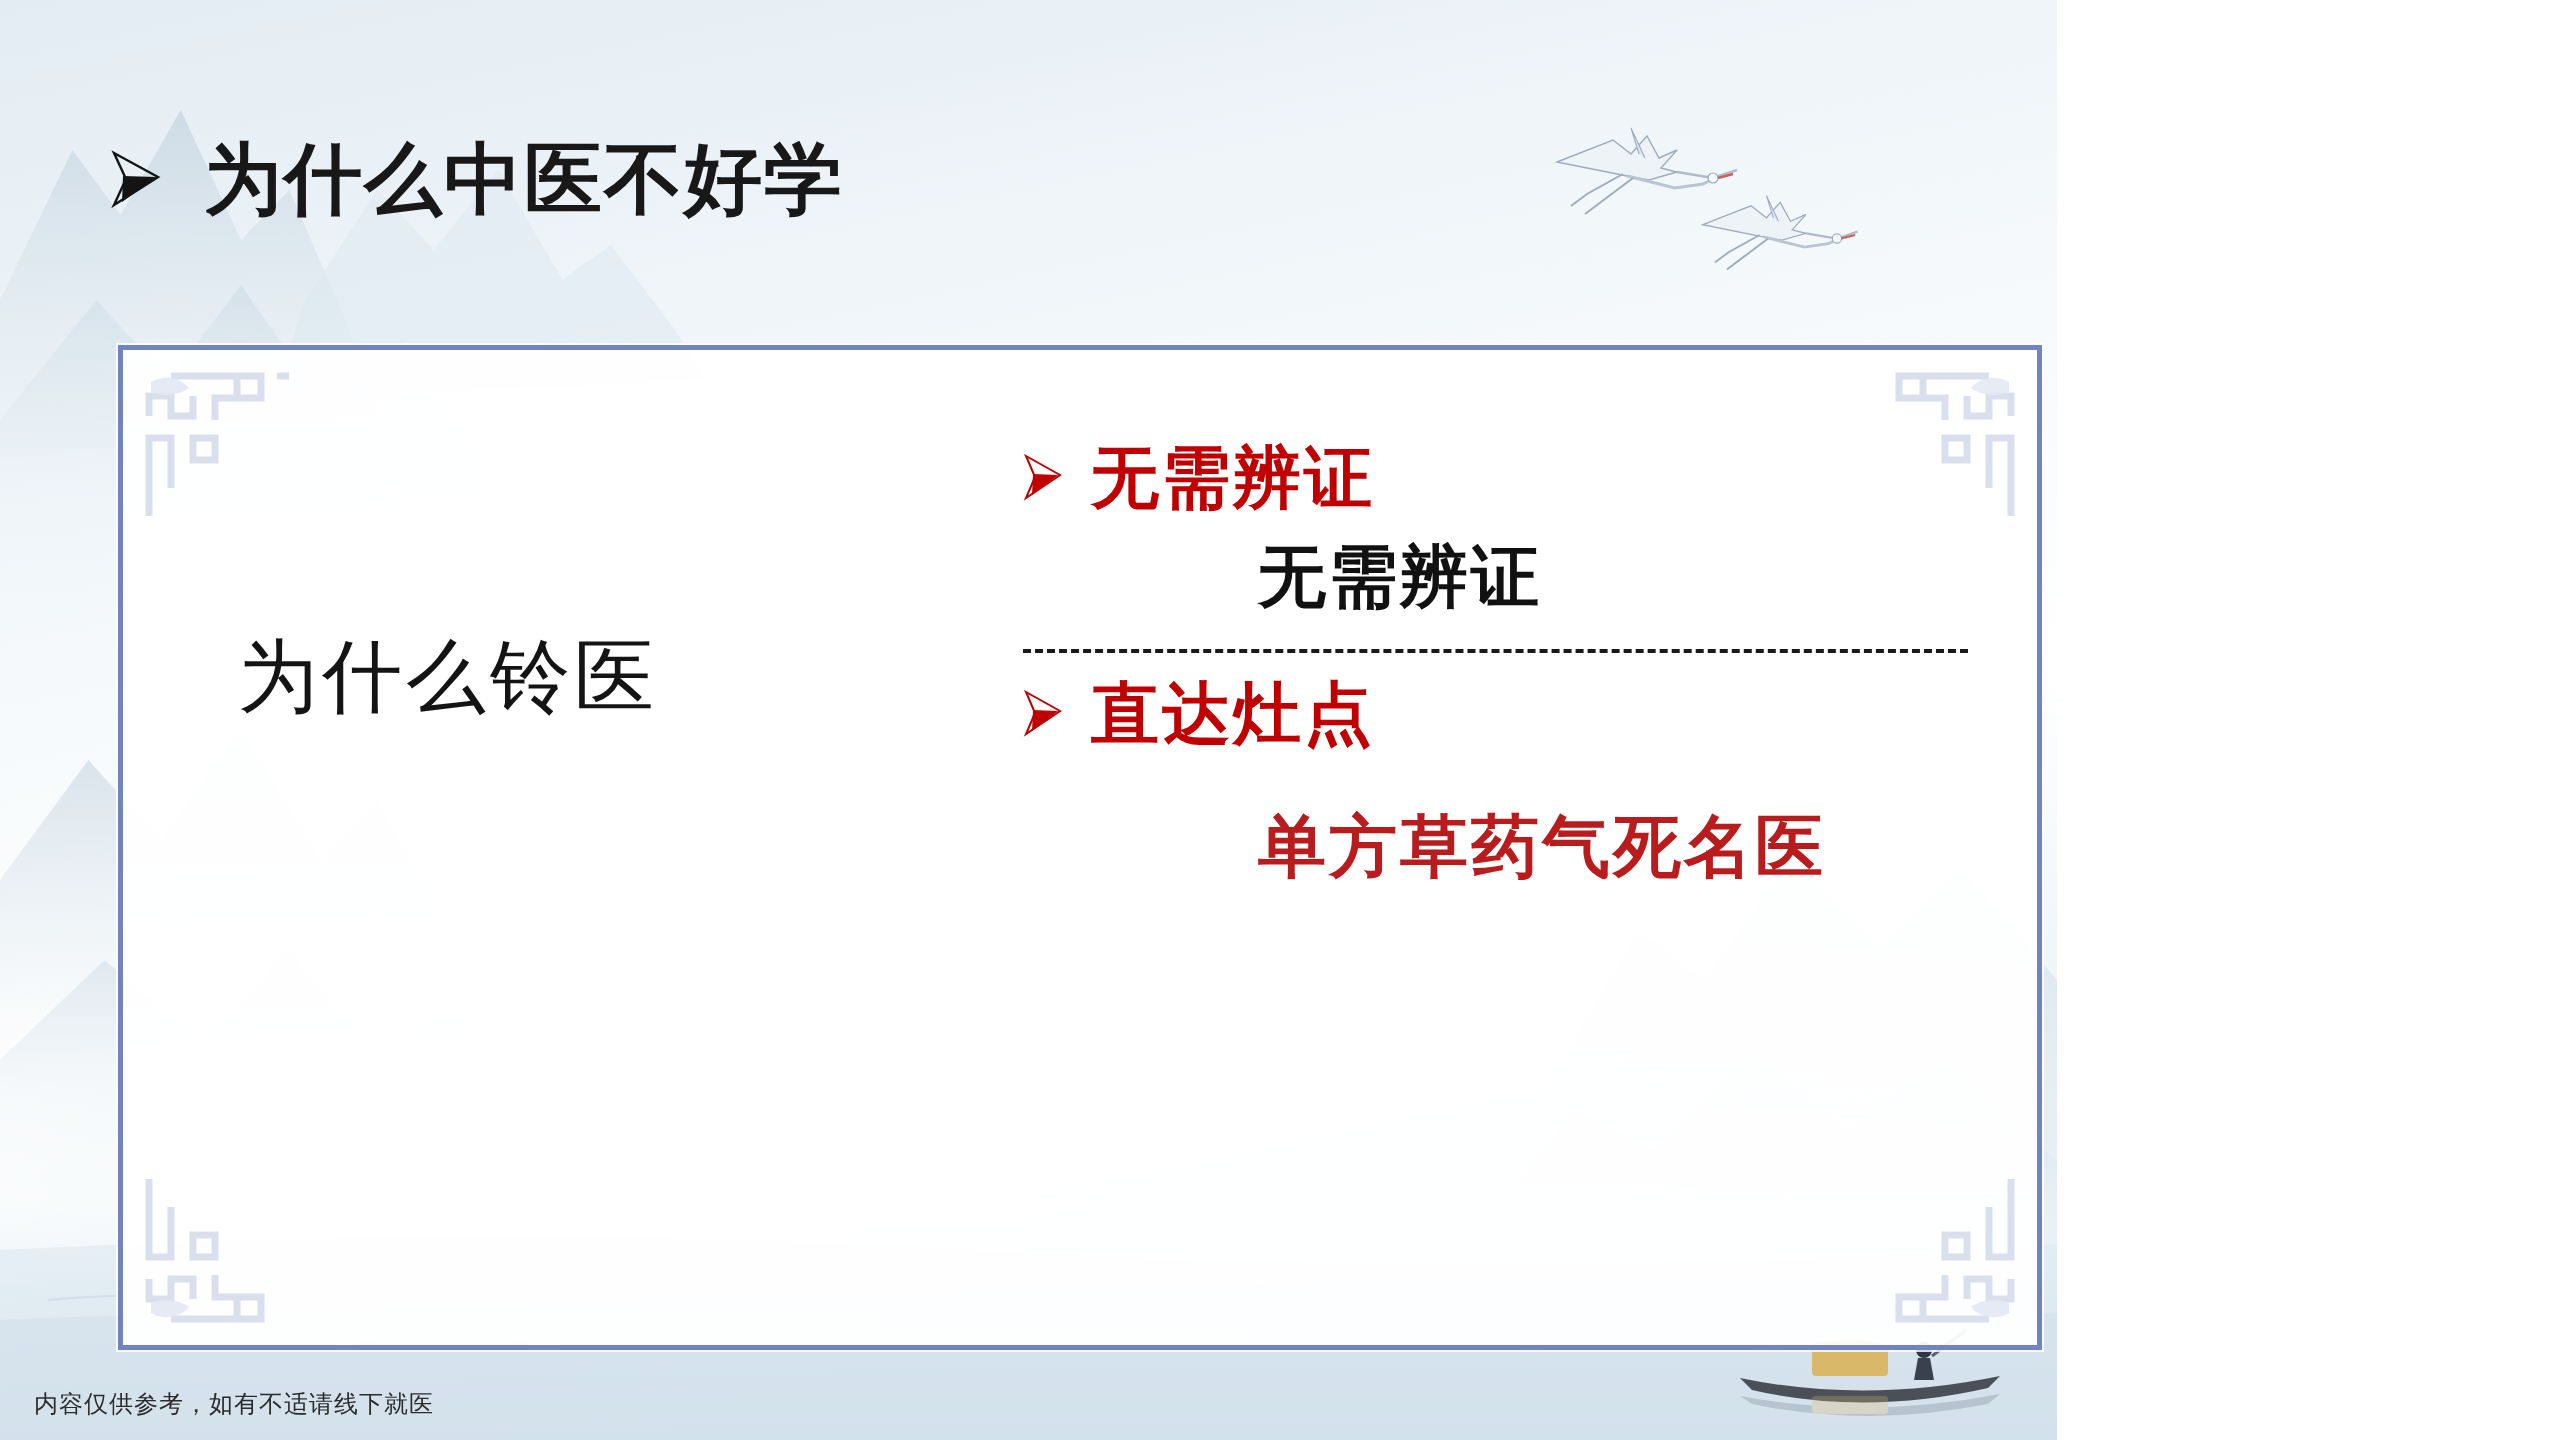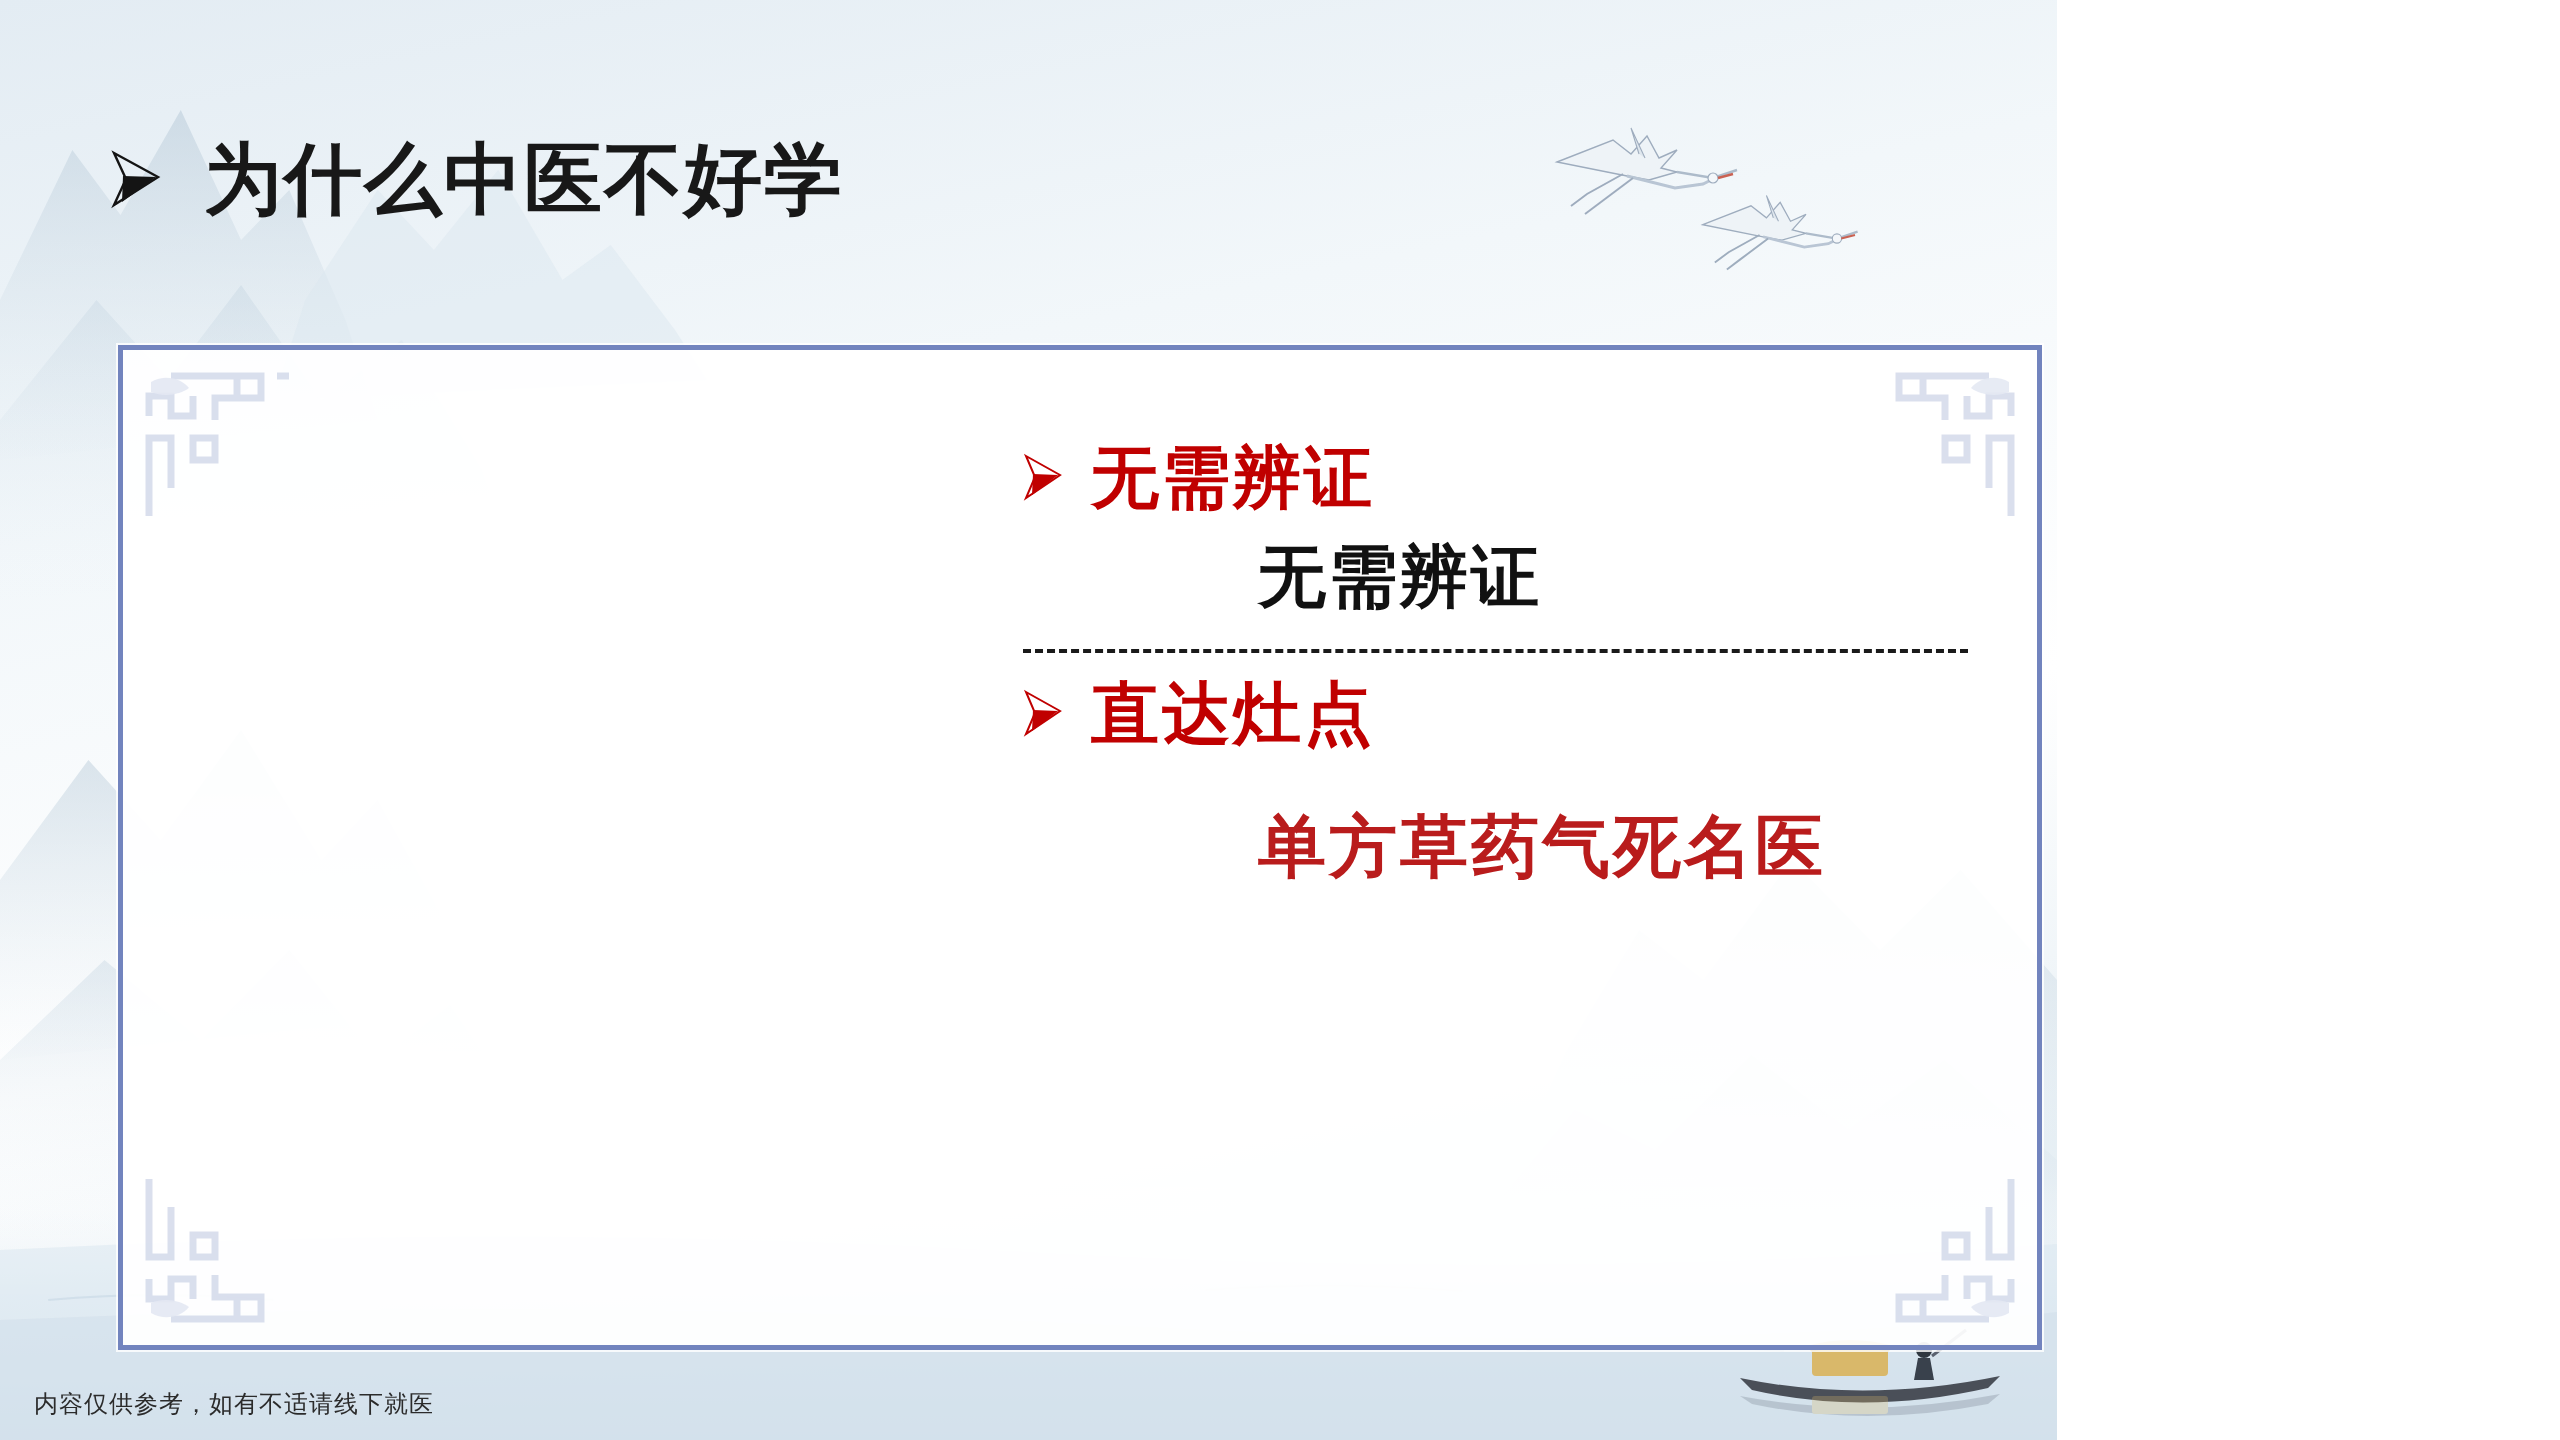--- a/index.html
+++ b/index.html
@@ -331,20 +331,21 @@
             <path d="M96,8 L96,28"></path>
             <path d="M52,70 L74,70 L74,92 L52,92 L52,70Z"></path>
           </g>
           <path d="M10,14 C24,6 40,10 48,20 C40,26 24,30 10,24 Z" fill="#cfd7ea" opacity="0.9"></path>
         </svg>
       </div>
 
       <div class="content">
 
         <div class="left-col">
+          <div class="left-line">为什么铃医</div>
         </div>
 
         <div class="right-col">
 
           <div class="red-head">
             <svg class="red-bullet" viewBox="0 0 40 48">
               <path d="M3,3 L37,22 L3,45 L12,24 Z" fill="none" stroke="#C00000" stroke-width="2"></path>
               <path d="M10,21 L35,22 L9,42 Z" fill="#C00000"></path>
             </svg>
             <span class="red-head-text">无需辨证</span>

